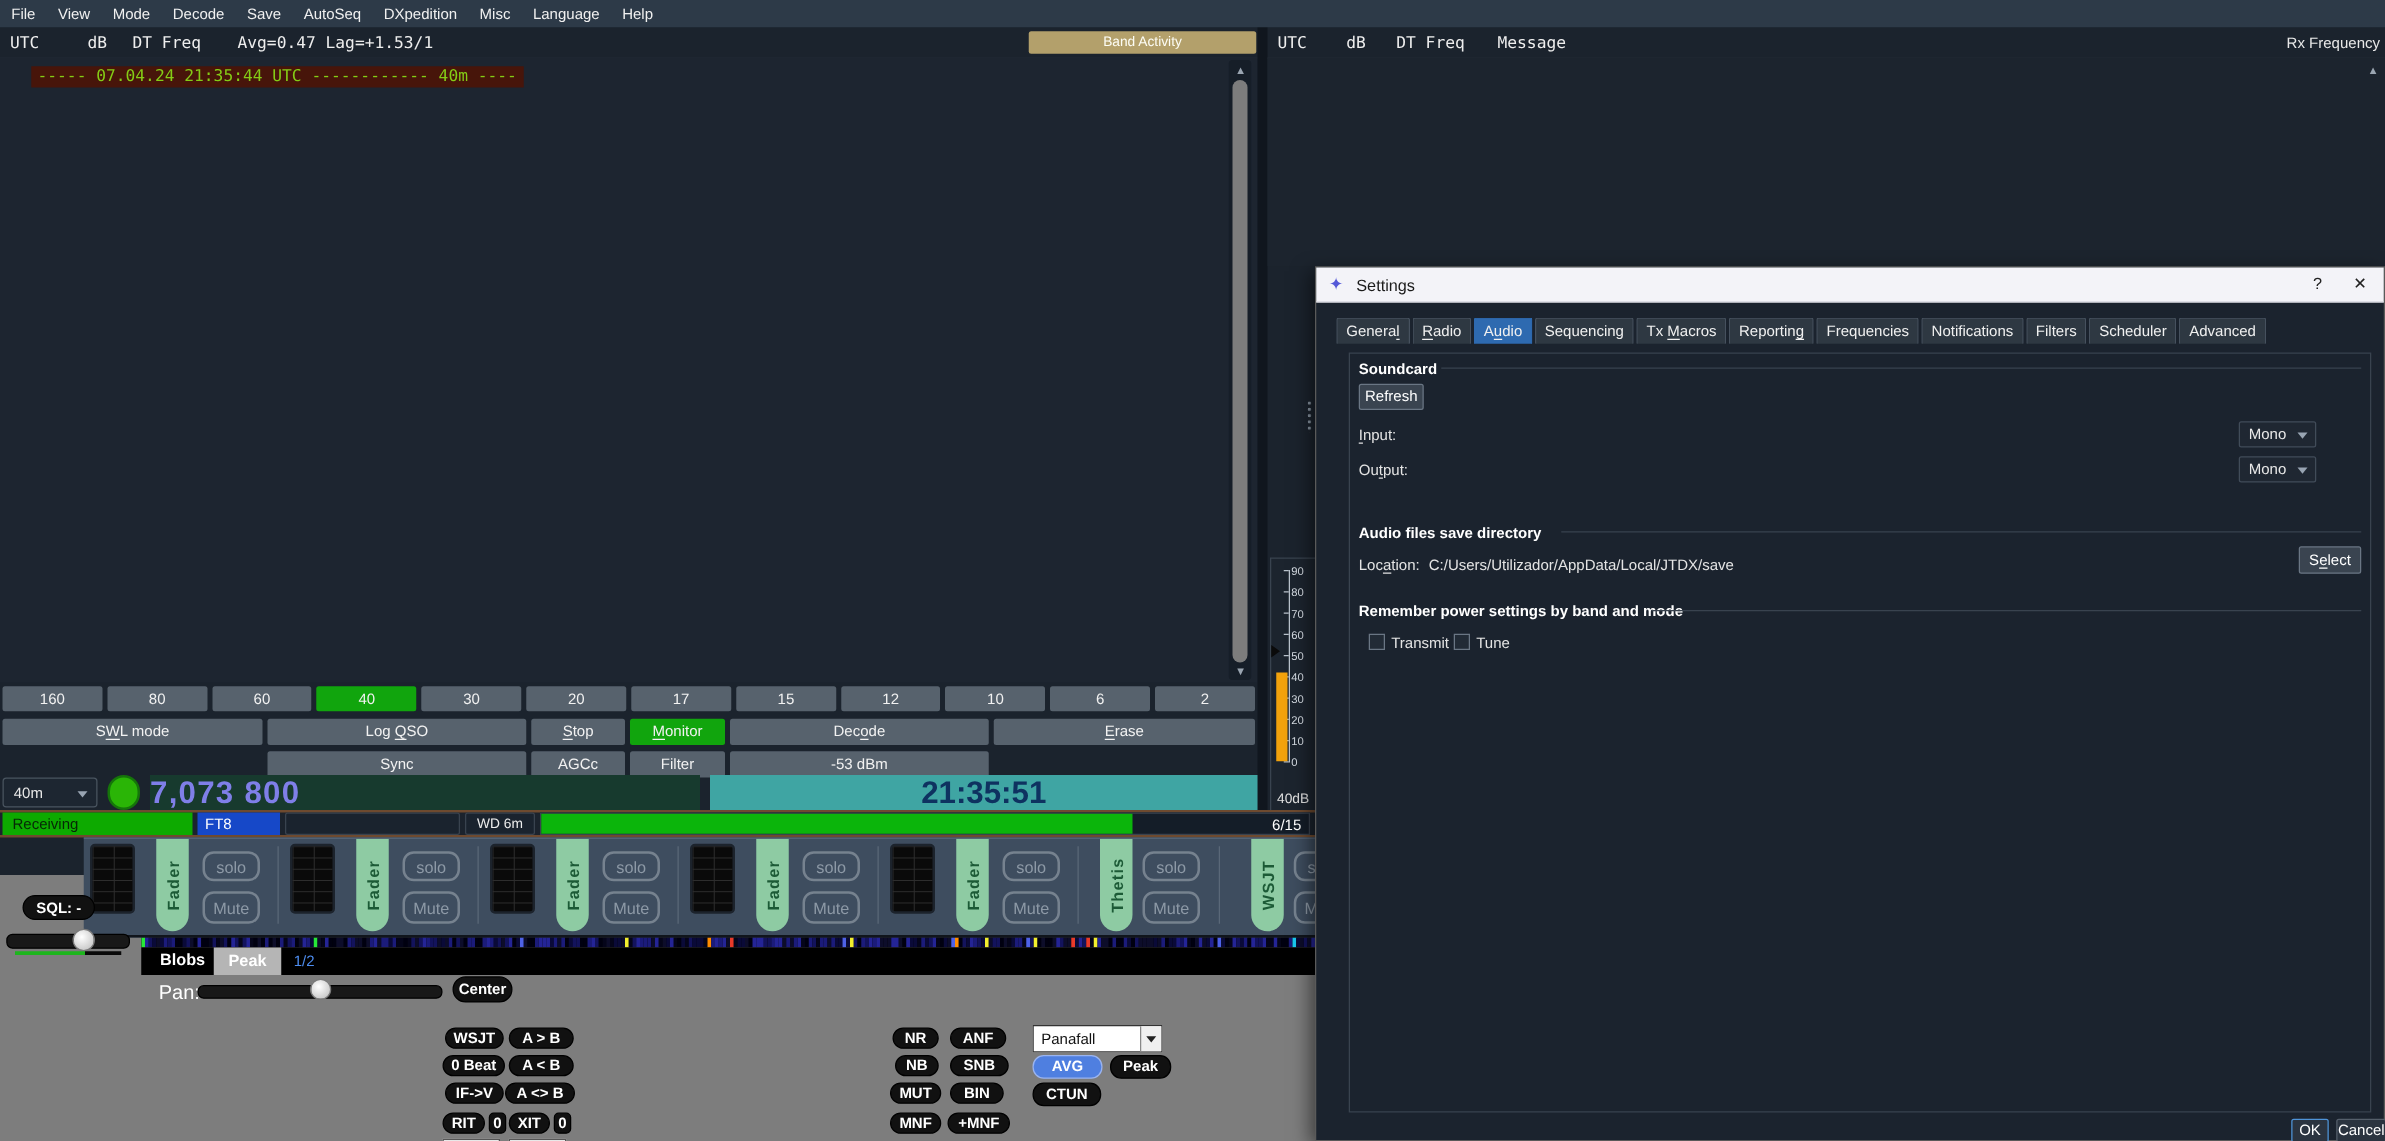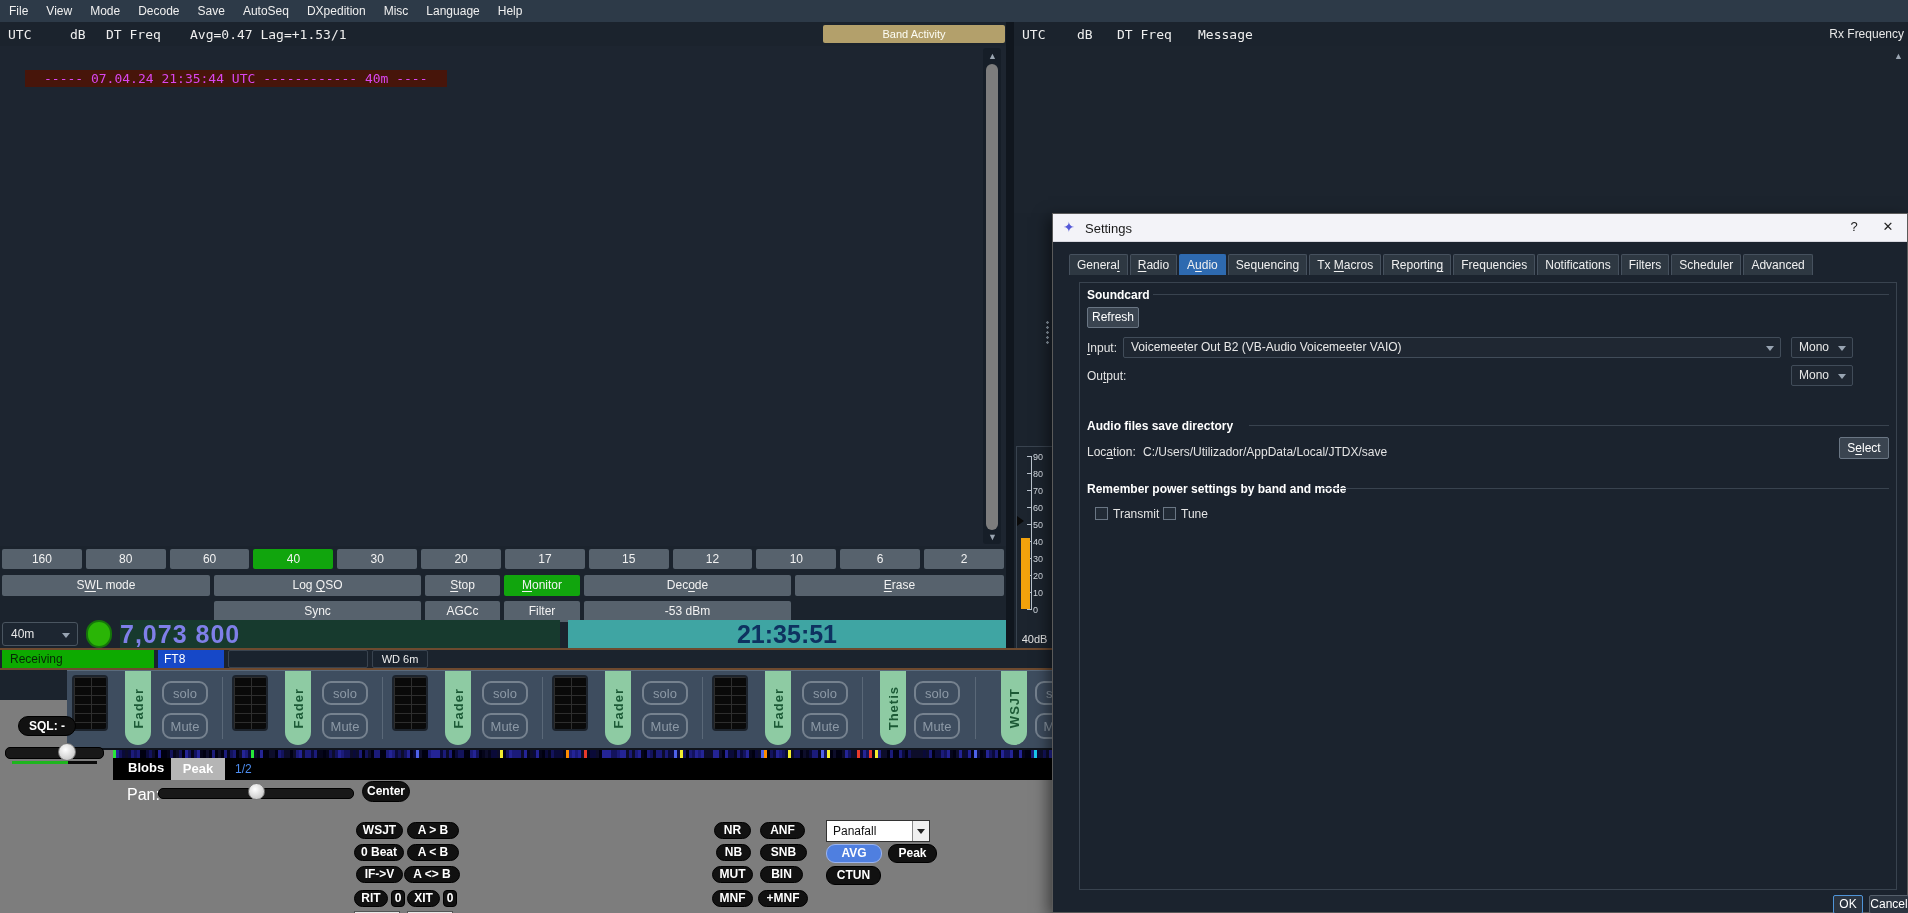--- a/index.html
+++ b/index.html
@@ -11,21 +11,21 @@
   #menubar{left:0;top:0;width:1908px;height:22px;background:#2d3a48;display:flex;align-items:center;}
   .menu-item{padding:0 9px;font-size:12px;color:#f0f0f0;}
   
   #header-row{left:0;top:22px;width:1908px;height:24px;background:#1b232d;border-bottom:1px solid #272f3a;}
   .colhead{position:absolute;top:5px;font-size:13px;color:#eeeeee;white-space:nowrap;}
   #band-activity{left:823px;top:3px;width:182px;height:18px;background:#b3a06b;border-radius:2px;
     font-size:11px;color:#fdfdf5;text-align:center;line-height:18px;}
   #rx-frequency{right:4px;top:5px;font-size:12px;color:#e8e8e8;}
   
   #left-text-panel{left:0;top:46px;width:1006px;height:500px;background:#1d2530;}
-  #log-line{left:25px;top:24px;background:#47150a;color:#d946ef;font-size:13px;padding:1px 19px;white-space:nowrap;}
+  #log-line{left:25px;top:7px;background:#47150a;color:#84cc16;font-size:13px;padding:1px 5px;white-space:nowrap;}
   .sb-track{background:#161e28;border-radius:3px;}
   .sb-thumb{background:#7d7d7d;border-radius:6px;}
   .sb-arrow{color:#9aa5b1;font-size:9px;line-height:9px;}
   #divider{left:1006px;top:22px;width:8px;height:626px;background:#10161e;}
   #right-text-panel{left:1014px;top:46px;width:894px;height:167px;background:#1c242e;}
   
   #right-strip{left:1014px;top:213px;width:38px;height:436px;background:#1c242e;margin-left:41px;}
   .strip-btn{position:absolute;left:3px;width:37px;border-radius:3px;}
   #rx-meter{left:1016px;top:446px;width:35px;height:202px;border:1px solid #39434f;background:#1c242e;}
   .tickline{position:absolute;height:1px;background:#b9c2cc;}
@@ -232,20 +232,24 @@
   </div>
   <div id="rx-lamp" class="abs"></div>
   <div id="freq-display" class="abs"><span>7,073 800</span></div>
   <div id="clock-display" class="abs"><span>21:35:51</span></div>
 
   <div id="status-row" class="abs">
     <div id="rx-state">Receiving</div>
     <div id="mode-badge">FT8</div>
     <div id="msg-field"></div>
     <div id="wd-badge">WD 6m</div>
+    <div id="tx-progress">
+      <div id="tx-progress-fill" style="width: 77%;"></div>
+      <div id="tx-progress-label">6/15</div>
+    </div>
   </div>
 
   <div id="gray-panel" class="abs"></div>
 
   <div id="mixer-panel" class="abs">
       <div class="strip-sep" style="left: 155px;"></div>
       <div class="strip-sep" style="left: 315px;"></div>
       <div class="strip-sep" style="left: 475px;"></div>
       <div class="strip-sep" style="left: 635px;"></div>
       <div class="strip-sep" style="left: 795px;"></div>
@@ -676,24 +680,20 @@
         <span class="stab">Scheduler</span>
         <span class="stab">Advanced</span>
       </div>
     <div id="dlg-pane"></div>
 
     <div class="group-title" style="left:34px;top:74px">Soundcard</div>
     <div class="group-line" style="left:100px;top:80px;width:736px"></div>
     <div class="dlg-btn" style="left:34px;top:93px;width:52px;height:21px;line-height:19px">Refresh</div>
 
     <div class="dlg-label" style="left:34px;top:127px"><u>I</u>nput:</div>
-    <div class="combo" style="left:70px;top:123px;width:658px">
-      <span>Voicemeeter Out B2 (VB-Audio Voicemeeter VAIO)</span>
-      <span class="arrow-down"></span>
-    </div>
     <div class="combo" style="left:738px;top:123px;width:62px">
       <span>Mono</span>
       <span class="arrow-down"></span>
     </div>
 
     <div class="dlg-label" style="left:34px;top:155px">Ou<u>t</u>put:</div>
     <div class="combo" style="left:738px;top:151px;width:62px">
       <span>Mono</span>
       <span class="arrow-down"></span>
     </div>

